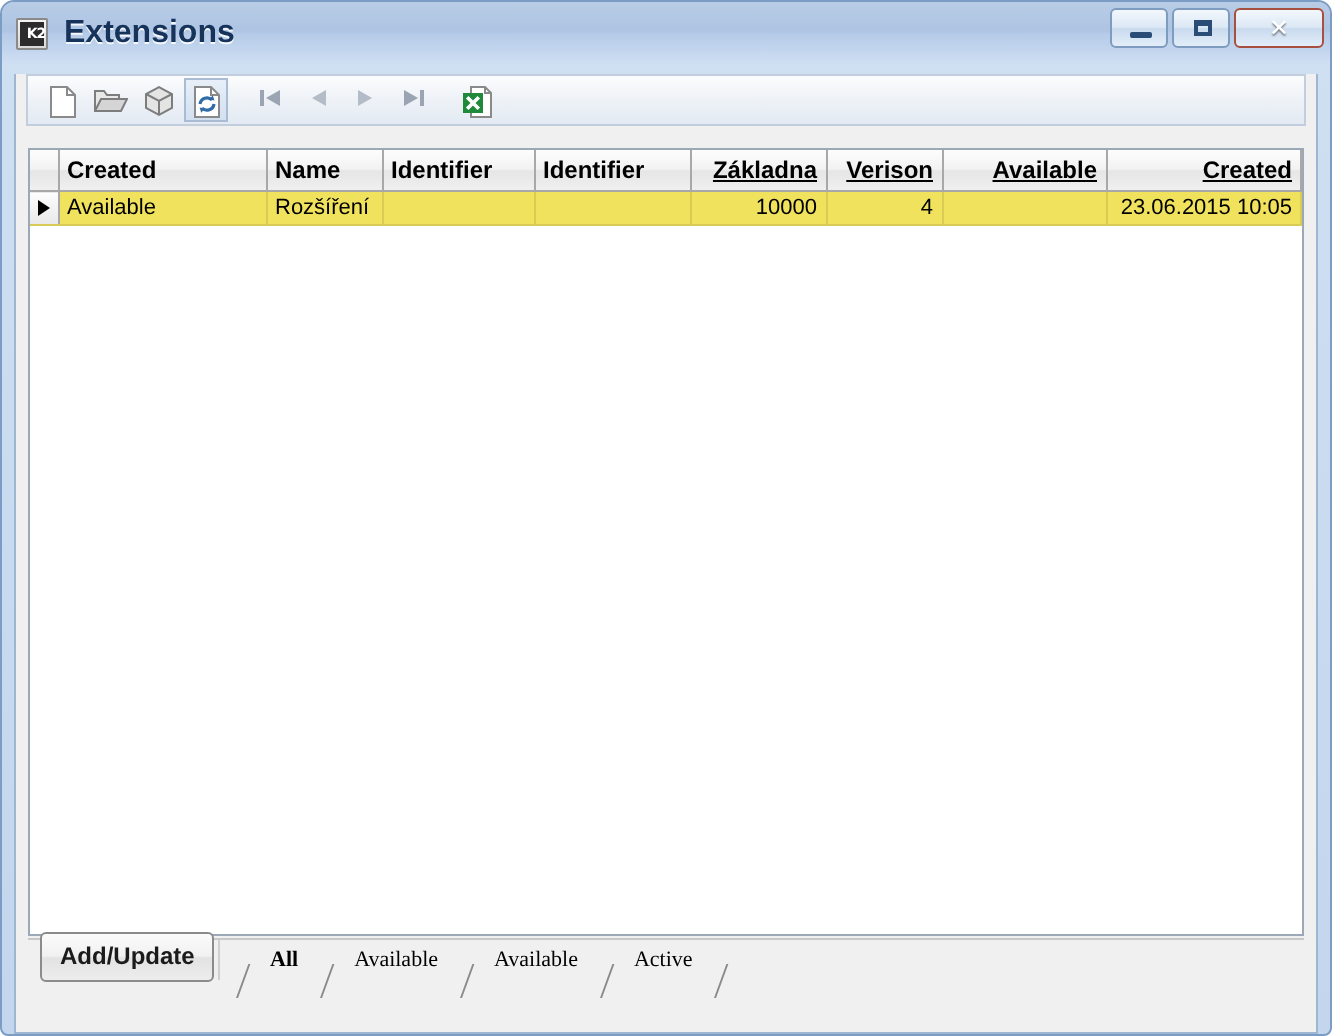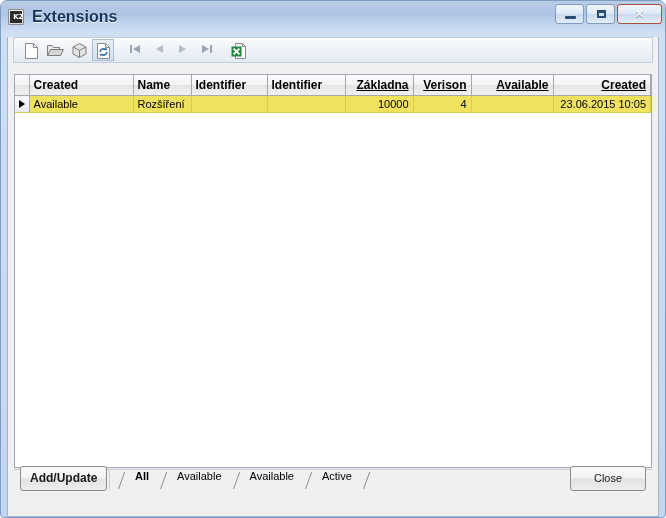--- a/index.html
+++ b/index.html
@@ -245,22 +245,23 @@
     justify-content: center;
     font-size: 12px;
     color: #333333;
   }
   .pagespacer {
     width: 46px;
     border-right: 1px solid #cfcfcf;
   }
   .tabs {
     display: flex;
-    align-items: flex-start;
+    align-items: center;
     padding-left: 6px;
+    font-family: Liberation Serif, serif;
   }
   .tab {
     display: flex;
     align-items: center;
     padding: 0 9px;
     font-size: 11px;
     color: #000000;
     position: relative;
     white-space: nowrap;
   }
@@ -465,17 +466,16 @@
         <div class="tabsep"></div>
         <div class="tab">Available</div>
         <div class="tabsep"></div>
         <div class="tab">Active</div>
         <div class="tabsep"></div>
       </div>
     </div>
 
     <div class="footer">
       <button class="btn addupdate">Add/Update</button>
-      <button class="btn close-btn">Close</button>
     </div>
 
   </div>
 </div>
 
 </body></html>

